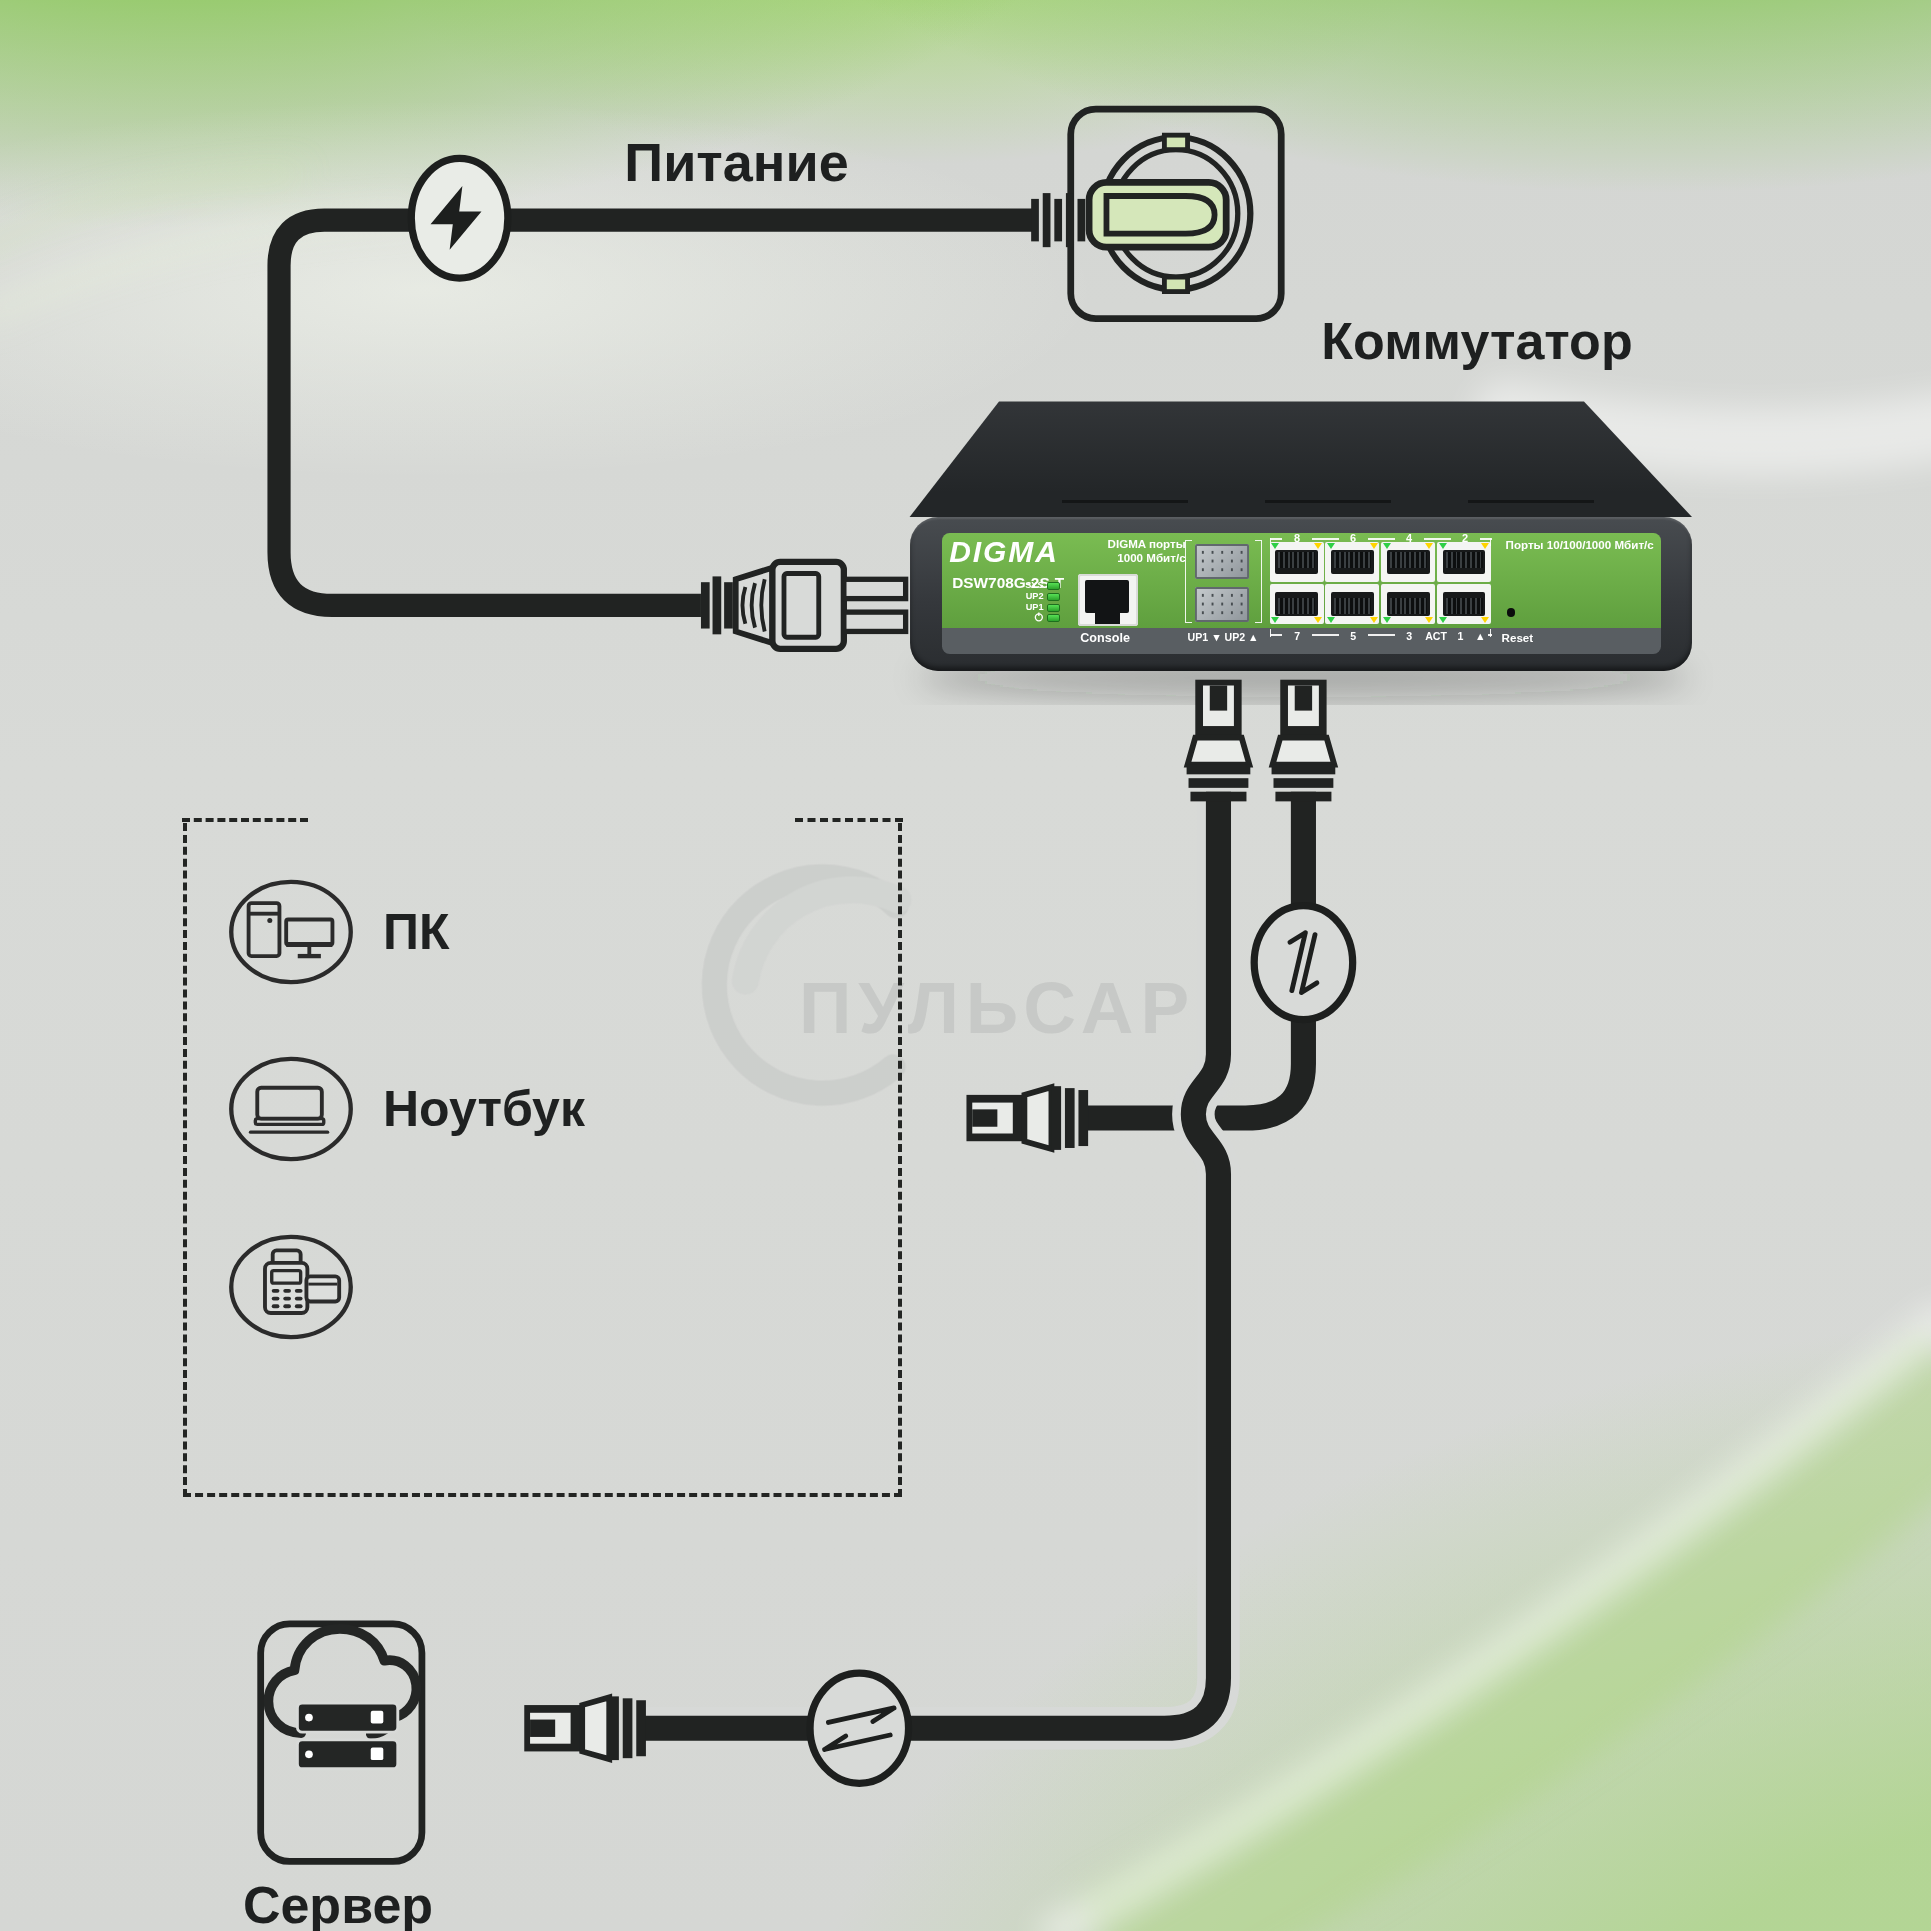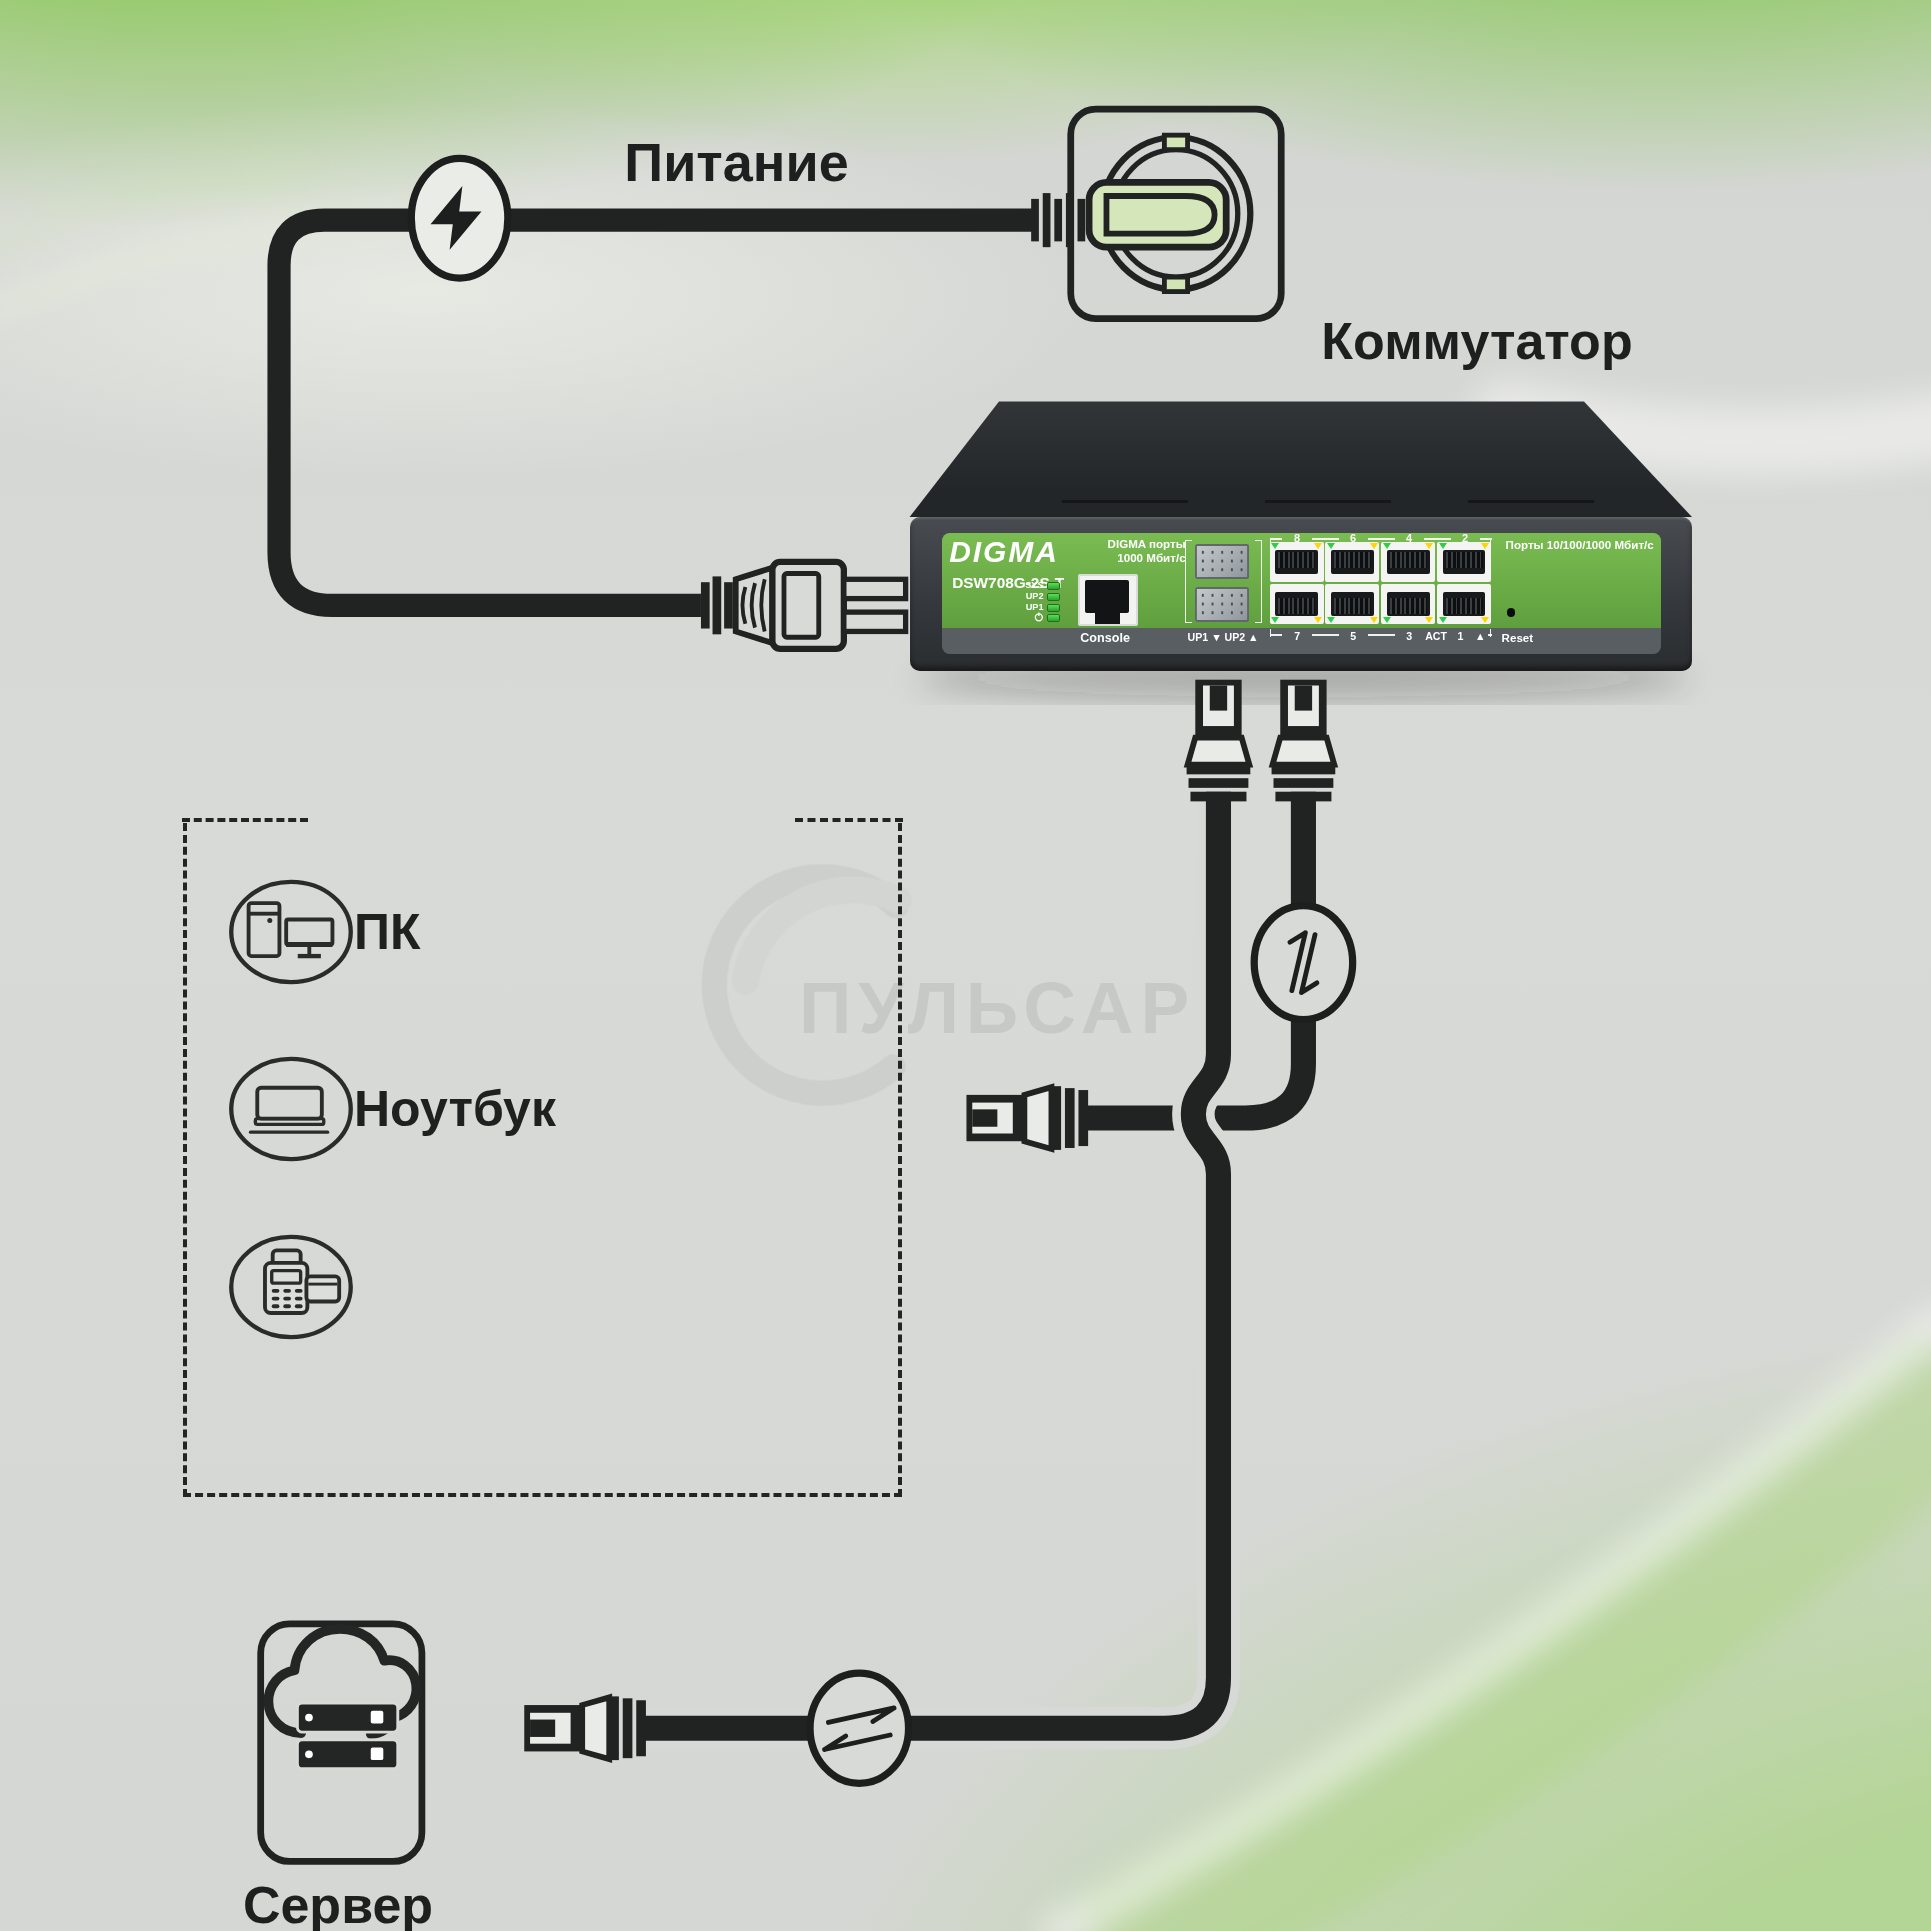--- a/index.html
+++ b/index.html
@@ -24,31 +24,31 @@
   .lbl-power{left:577px;top:131px;width:319px;font-size:54px;}
   .lbl-switch{left:1284px;top:311px;width:386px;font-size:52px;}
   .lbl-server{left:193px;top:1875px;width:290px;font-size:52px;}
   
   .devbox{position:absolute;left:183px;top:823px;width:719px;height:674px;
       border-left:4.8px dashed #232523;border-right:4.8px dashed #232523;border-bottom:4.8px dashed #232523;}
   .devbox .dash-top-l{position:absolute;left:-4.8px;top:-4.8px;width:126px;border-top:4.8px dashed #232523;}
   .devbox .dash-top-r{position:absolute;right:-4.8px;top:-4.8px;width:108px;border-top:4.8px dashed #232523;}
   .devbox .title{position:absolute;left:50%;top:0;transform:translate(-50%,-55%);
       font-size:52px;font-weight:700;white-space:nowrap;}
-  .dev-row{position:absolute;left:41px;display:flex;align-items:center;}
+  .dev-row{position:absolute;left:41px;display:flex;align-items:center;gap:29px;}
   .dev-row .lab{font-size:50px;font-weight:700;white-space:nowrap;}
   .devic{width:126px;height:106px;flex:0 0 auto;}
   
   .switch{position:absolute;left:898px;top:391px;width:811px;height:290px;}
   .sw-top{position:absolute;left:0;top:0;width:811px;height:127px;
       background:linear-gradient(180deg,#34373a,#232628 80%);
       clip-path:polygon(101px 10.6px,686px 10.6px,794px 126px,11.6px 126px);}
   .vent{position:absolute;top:109px;height:2.9px;background:#141617;}
   .v1{left:164px;width:126px;} .v2{left:367px;width:126px;} .v3{left:570px;width:126px;}
-  .sw-front{position:absolute;left:11.6px;top:126px;width:782px;height:154px;border-radius:10px;
+  .sw-front{position:absolute;left:11.6px;top:126px;width:782px;height:154px;border-radius:28px;
       background:linear-gradient(180deg,#484c50,#35383c 55%,#2a2d30);
       box-shadow:inset 0 1.9px 1.9px rgba(255,255,255,.12), inset 0 -3.9px 5.8px rgba(0,0,0,.45);}
   .sw-plate{position:absolute;left:32px;top:16.4px;width:719px;height:121px;border-radius:7.7px;overflow:hidden;}
   .plate-green{position:absolute;left:0;top:0;width:719px;height:95px;
       background:linear-gradient(180deg,#7abc52,#5f9f3e);}
   .plate-strip{position:absolute;left:0;top:95px;width:719px;height:26px;background:#595e62;}
   .sw-plate .t{position:absolute;color:#fff;white-space:nowrap;}
   .brand{left:7.7px;top:1.9px;font-size:30px;font-weight:800;font-style:italic;letter-spacing:1.9px;}
   .model{left:10.6px;top:41px;font-size:15.4px;font-weight:700;}
   .ledrow{position:absolute;left:58px;display:flex;align-items:center;height:9.7px;}

